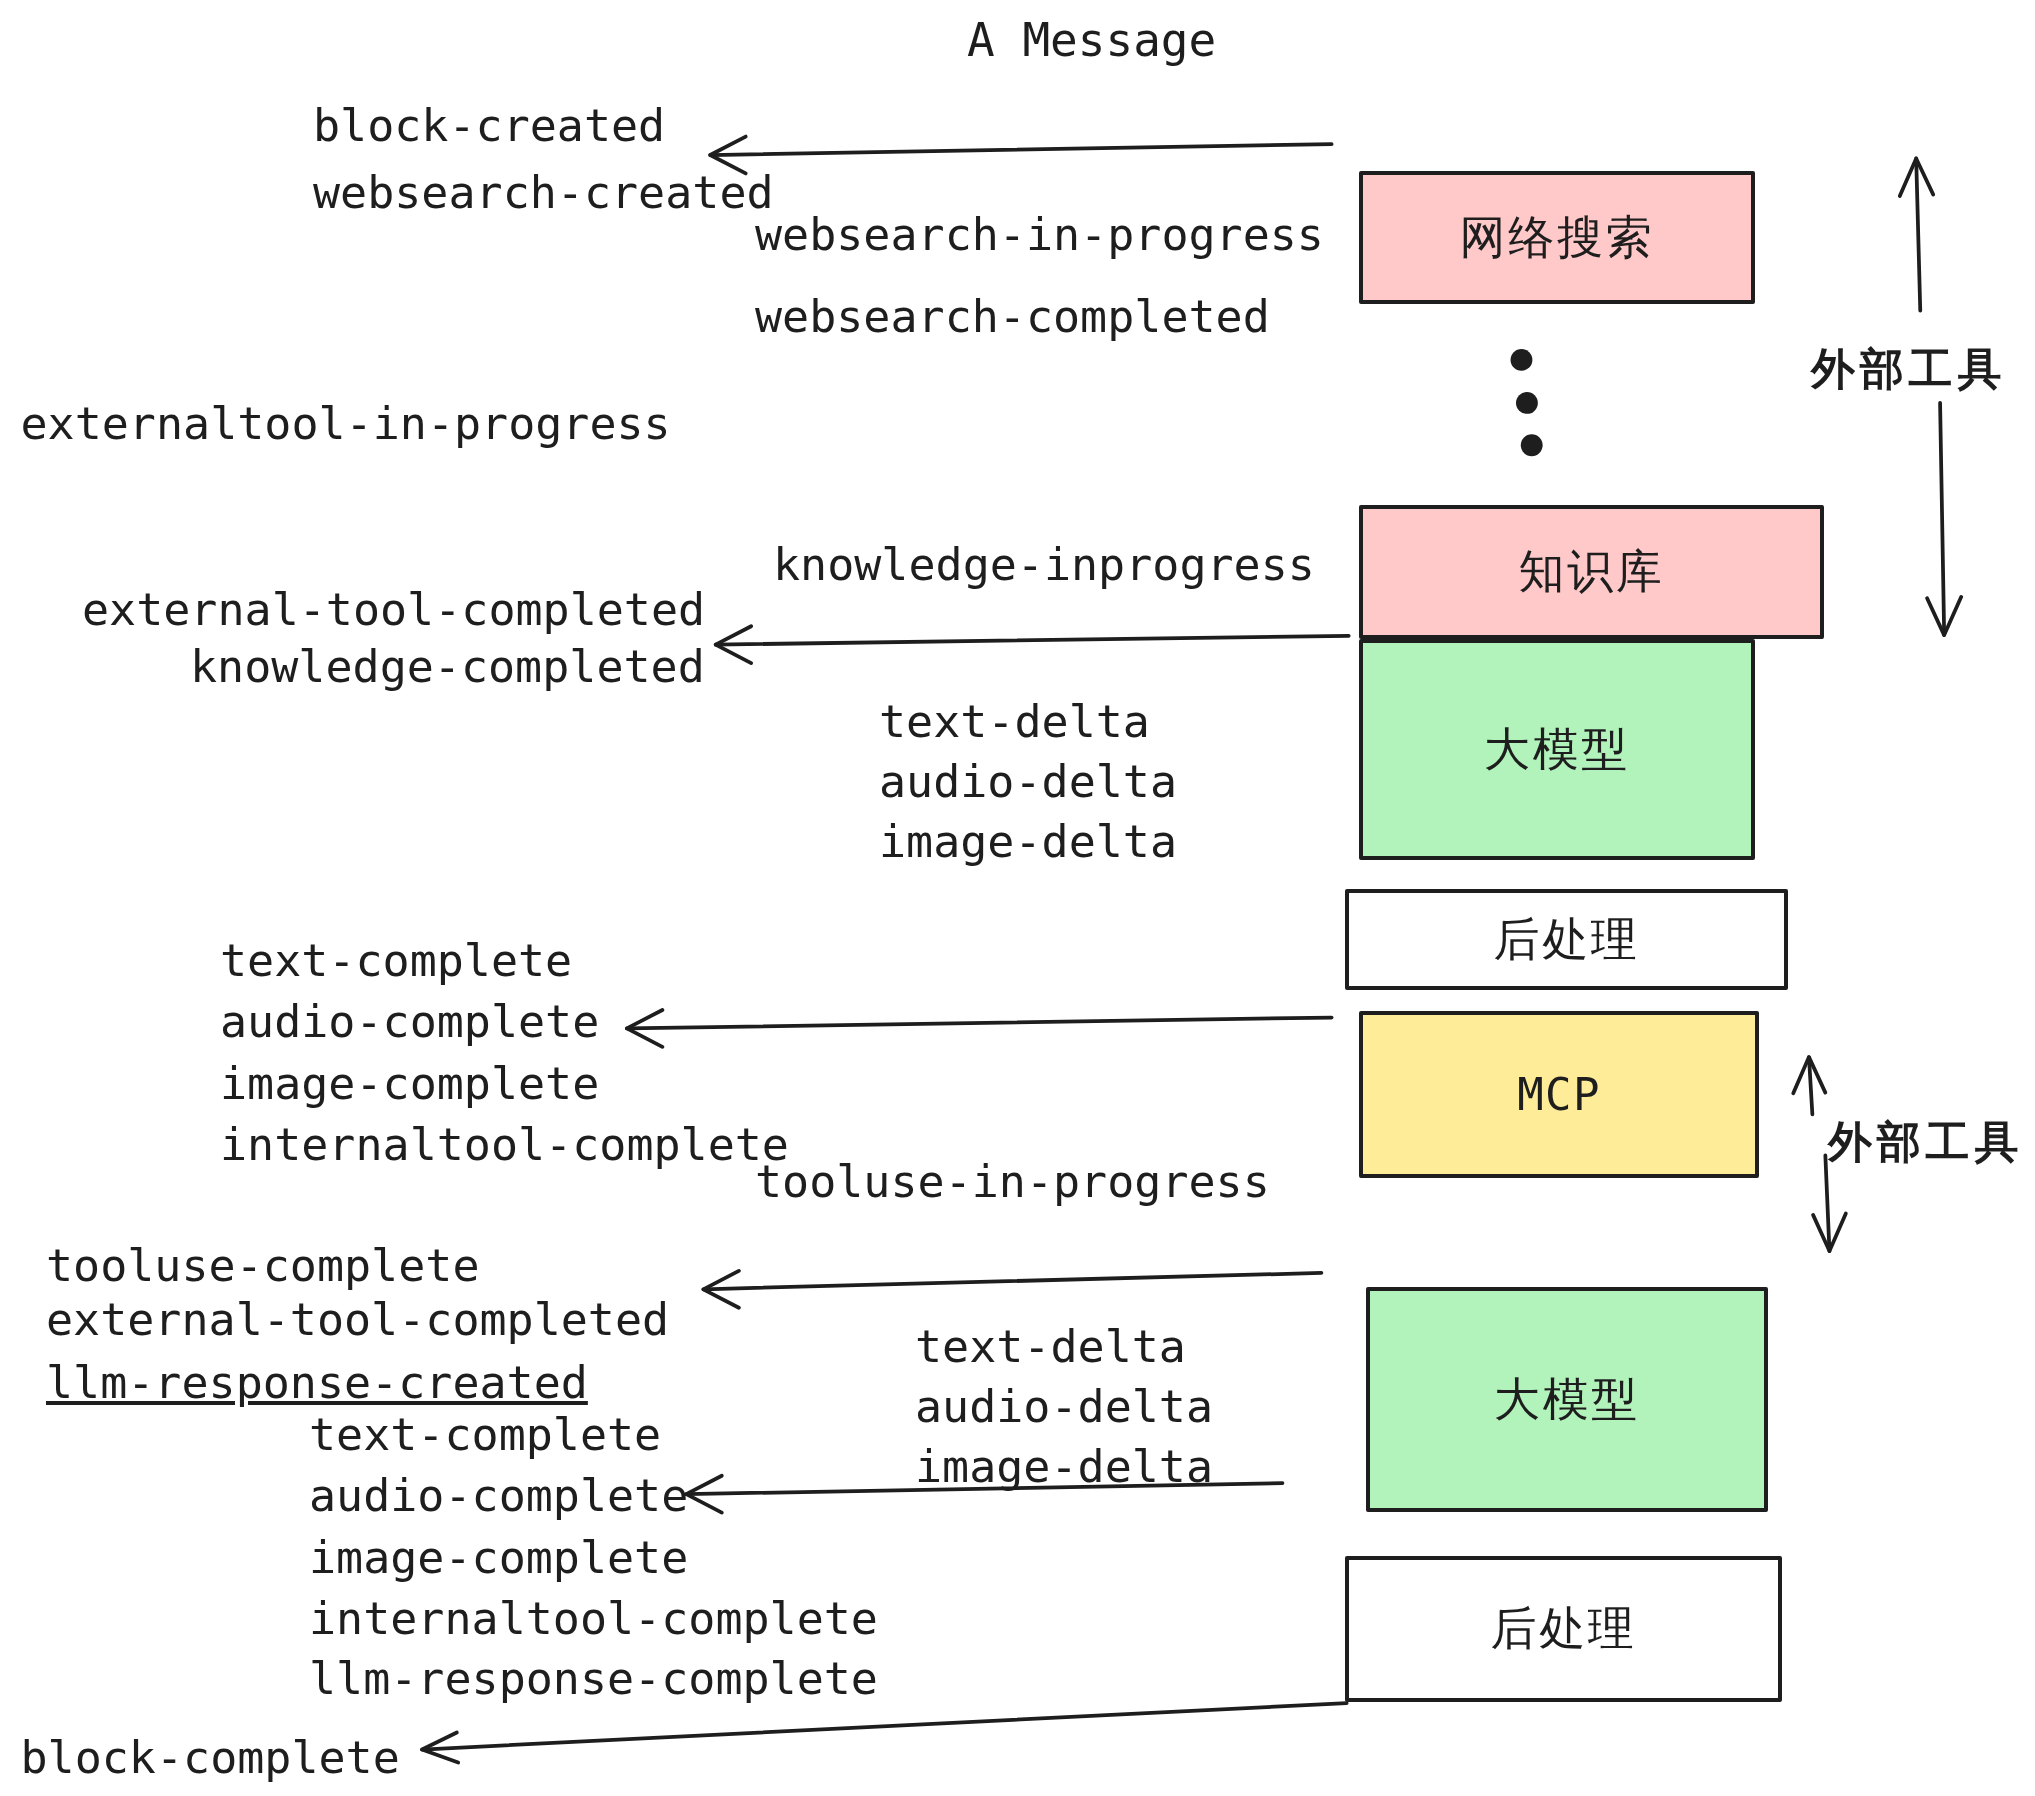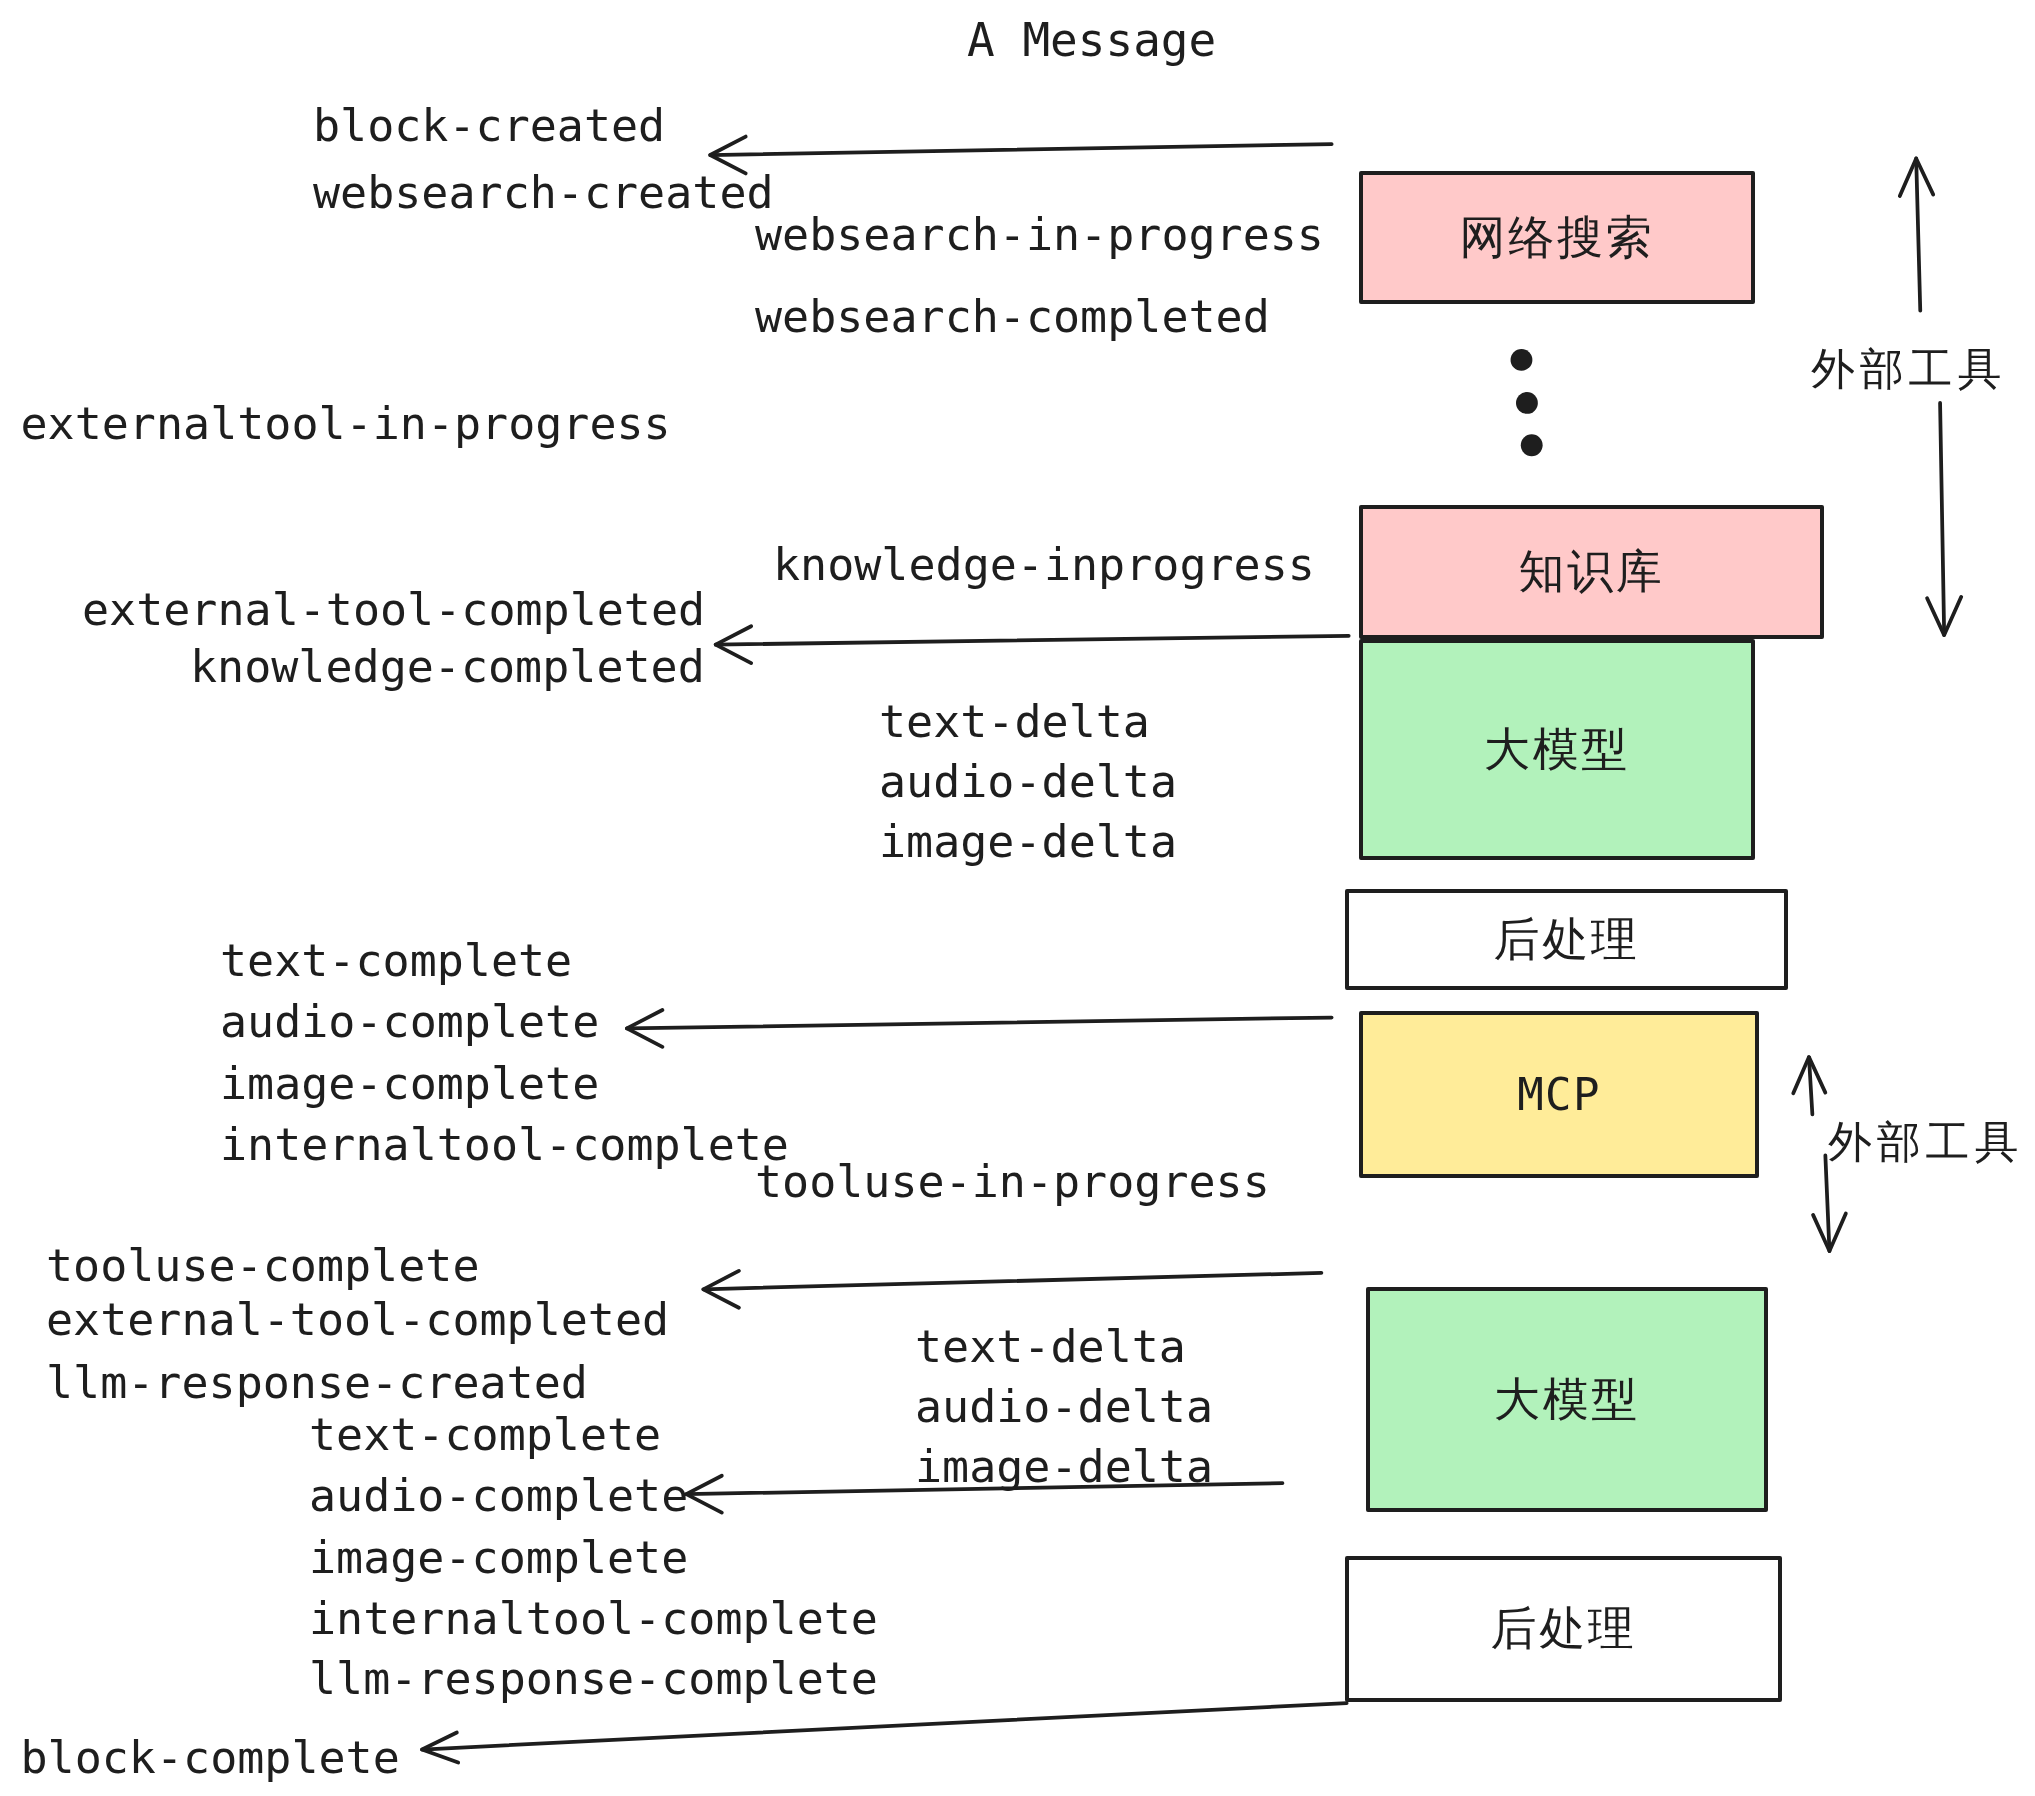--- a/index.html
+++ b/index.html
@@ -21,21 +21,21 @@
     font-family:"Liberation Sans", sans-serif; font-size:46px; color:var(--stroke);
     letter-spacing:2.7px;
   }
   .box.pink{ background:var(--pink); }
   .box.green{ background:var(--green); }
   .box.yellow{ background:var(--yellow); }
   .box.white{ background:var(--white); }
   .box.mono{ font-family:"DejaVu Sans Mono", monospace; font-size:44px; letter-spacing:1.4px; }
   .side-label{
     position:absolute; font-family:"Liberation Sans", sans-serif; font-size:44px;
-    letter-spacing:4.8px; white-space:nowrap; color:var(--stroke);
+    letter-spacing:4.8px; white-space:nowrap; color:var(--stroke);font-weight:bold;
   }
   svg.overlay{ position:absolute; left:0; top:0; width:2035px; height:1796px; }
   svg.overlay path, svg.overlay line{
     stroke:var(--stroke); stroke-width:5.5; fill:none; stroke-linecap:round; stroke-linejoin:round;
   }
   svg.overlay circle{ fill:var(--stroke); stroke:none; }
 </style>
 </head>
 <body>
 
@@ -101,21 +101,21 @@
   <div class="lbl" style="left:879px; top:817px;">image-delta</div>
 
   <div class="lbl" style="left:220px; top:936px;">text-complete</div>
   <div class="lbl" style="left:220px; top:997px;">audio-complete</div>
   <div class="lbl" style="left:220px; top:1059px;">image-complete</div>
   <div class="lbl" style="left:220px; top:1120px;">internaltool-complete</div>
   <div class="lbl" style="left:755px; top:1157px;">tooluse-in-progress</div>
 
   <div class="lbl" style="left:46px; top:1232px;margin-top:9px;">tooluse-complete</div>
   <div class="lbl" style="left:46px; top:1295px;">external-tool-completed</div>
-  <div class="lbl" style="left:46px; top:1358px;">llm-response-created</div>
+  <div class="lbl" style="left:46px; top:1358px;text-decoration:underline;">llm-response-created</div>
 
   <div class="lbl" style="left:915px; top:1322px;">text-delta</div>
   <div class="lbl" style="left:915px; top:1382px;">audio-delta</div>
   <div class="lbl" style="left:915px; top:1442px;">image-delta</div>
 
   <div class="lbl" style="left:309px; top:1410px;">text-complete</div>
   <div class="lbl" style="left:309px; top:1471px;">audio-complete</div>
   <div class="lbl" style="left:309px; top:1533px;">image-complete</div>
   <div class="lbl" style="left:309px; top:1594px;">internaltool-complete</div>
   <div class="lbl" style="left:309px; top:1654px;">llm-response-complete</div>

